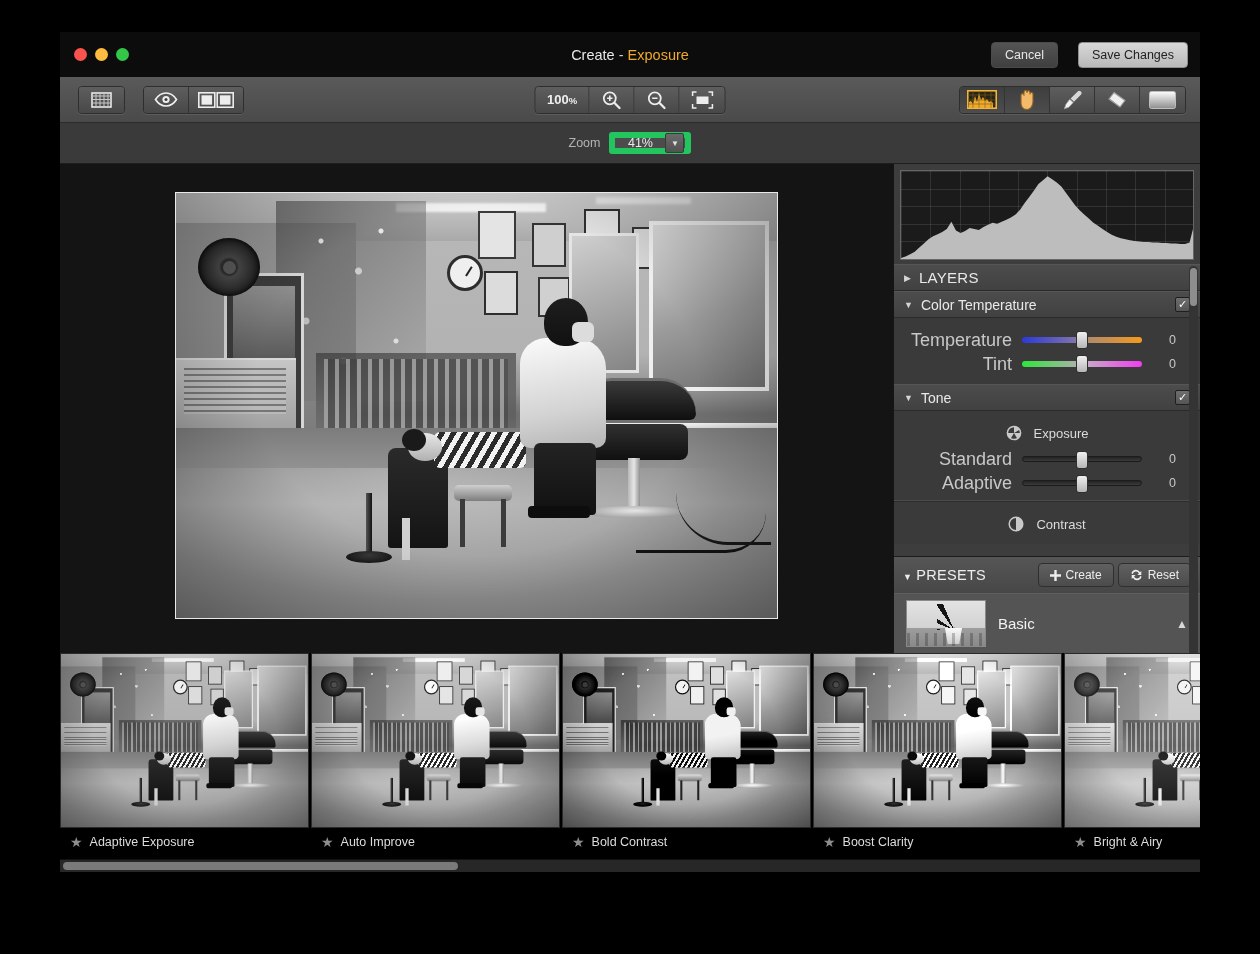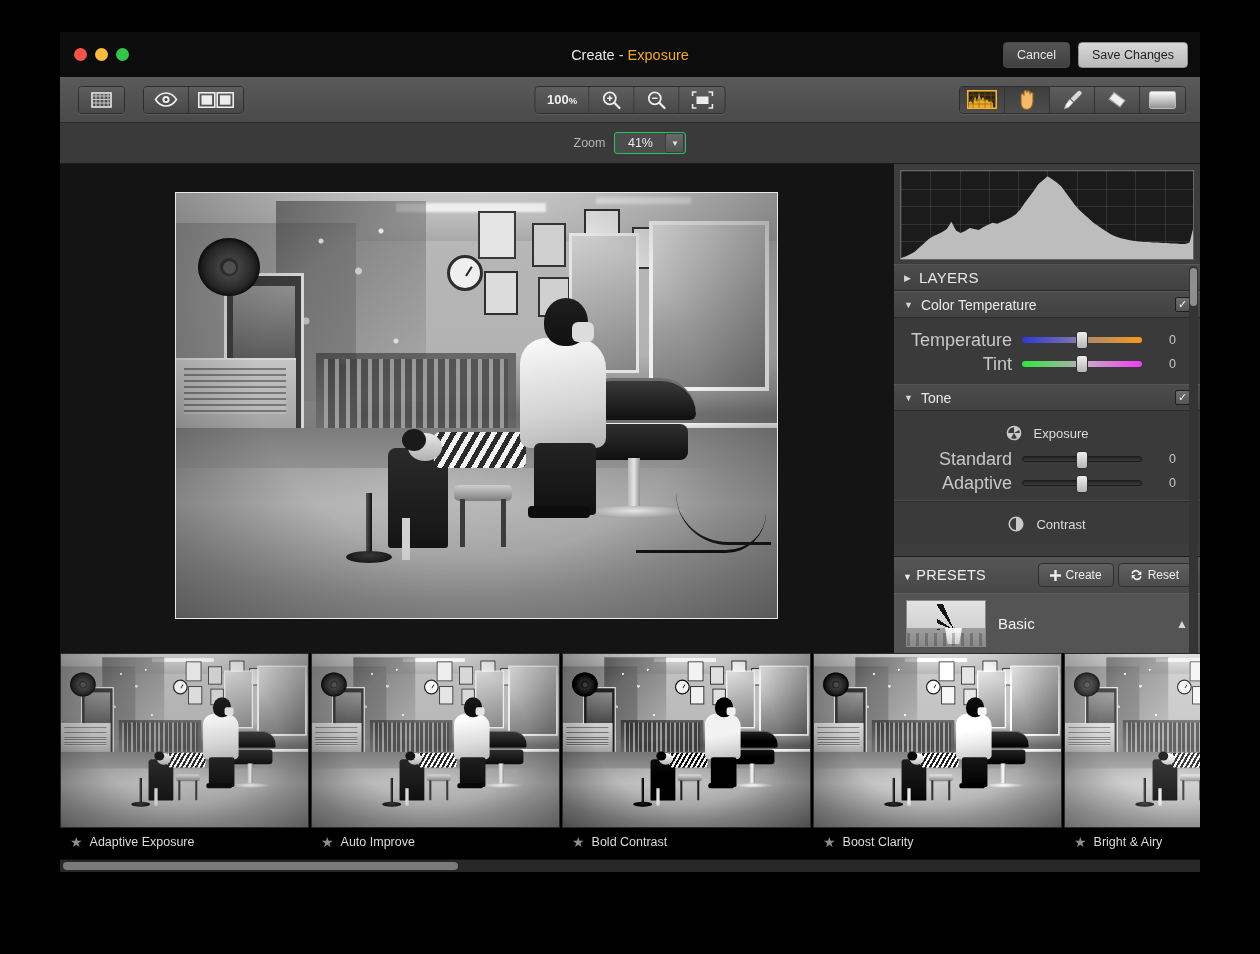--- a/index.html
+++ b/index.html
@@ -30,21 +30,21 @@
 
   .win-title {
     position: absolute; left: 0; right: 0; text-align: center;
     font-size: 14.5px; color: #e8e8e8; pointer-events: none;
   }
   .win-title .dash { color: #cfcfcf; }
   .win-title .accent { color: #f0a92a; }
 
   .title-actions {
     margin-left: auto; margin-right: 12px;
-    display: flex; gap: 8px; z-index: 2;
+    display: flex; gap: 20px; z-index: 2;
   }
   .tbtn {
     font-size: 12.5px; color: #e6e6e6;
     padding: 5px 13px; border-radius: 4px;
     border: 1px solid #4a4a4a;
     background: linear-gradient(180deg,#545454,#3f3f3f);
     cursor: default;
   }
   .tbtn.primary {
     color: #222;
@@ -86,21 +86,21 @@
   
   .zoombar {
     position: relative; height: 41px;
     background: #3a3a3a; border-bottom: 1px solid #1e1e1e;
     display: flex; align-items: center; justify-content: center;
   }
   .zoom-wrap { display: flex; align-items: center; gap: 9px; }
   .zoom-label { font-size: 12.5px; color: #b4b4b4; }
   .zoom-field {
     display: flex; align-items: center;
-    background: #4c4c4c; border: 1px solid #22c55e; border-radius: 3px;
+    background: #4c4c4c; border: 6px solid #22c55e; border-radius: 3px;
     height: 22px;
   }
   .zoom-val {
     width: 50px; text-align: center; font-size: 12.5px; color: #eaeaea;
   }
   .zoom-arrow {
     width: 19px; height: 20px; margin-right: 1px;
     background: linear-gradient(180deg,#6a6a6a,#525252);
     border: 1px solid #3a3a3a; border-radius: 2px;
     display: flex; align-items: center; justify-content: center;

